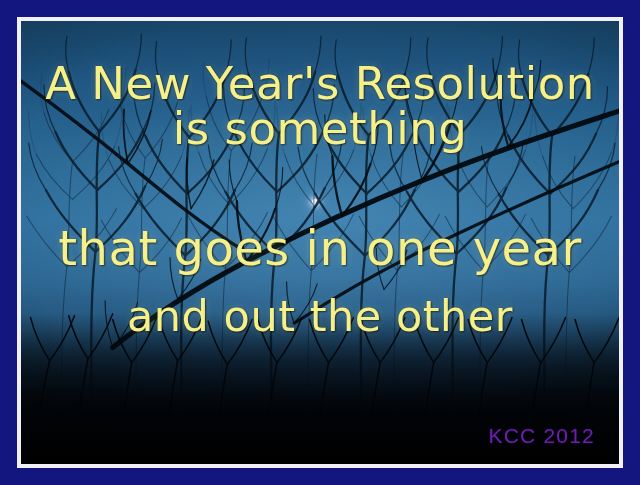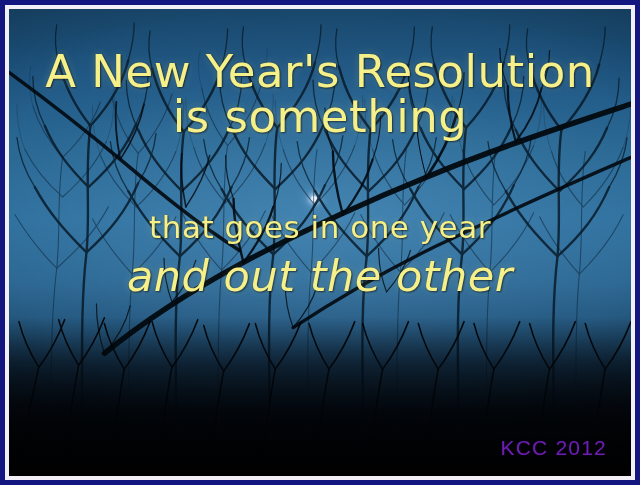--- a/index.html
+++ b/index.html
@@ -3,21 +3,21 @@
 <meta charset="utf-8">
 <style>
   html,body{margin:0;padding:0;background:#101010;}
   body{width:640px;height:485px;overflow:hidden;
        font-family:"DejaVu Sans",sans-serif;}
 
   
   #poster{
     position:relative;width:640px;height:485px;box-sizing:border-box;
     background:#12167e;
-    padding:5px;
+    padding:17px;
   }
   
   #mat{
     position:relative;width:100%;height:100%;box-sizing:border-box;
     background:#f2f0f6;
     padding:4px;
   }
   
   #photo{
     position:relative;width:100%;height:100%;box-sizing:border-box;
@@ -71,22 +71,22 @@
     font-weight:400;
     letter-spacing:.5px;
     white-space:nowrap;
     text-shadow:
       0 0 1px rgba(60,55,0,.55),
       1px 1px 2px rgba(0,0,0,.55),
       0 0 9px rgba(255,250,150,.18);
   }
   #line1{font-size:45px;line-height:1;margin-top:40px;}
   #line2{font-size:45px;line-height:1;}
-  #line3{font-size:31px;line-height:1;margin-top:73px;}
-  #line4{font-size:43px;line-height:1;margin-top:12px;font-style:italic;}
+  #line3{font-size:48px;line-height:1;margin-top:73px;}
+  #line4{font-size:43px;line-height:1;margin-top:23px;}
 
   
   #signature{
     position:absolute;right:24px;bottom:16px;
     color:#6a1fb0;
     font-family:Liberation Sans, sans-serif;
     font-size:21px;letter-spacing:1.2px;
     text-shadow:0 0 2px rgba(40,0,70,.8);
     pointer-events:none;
   }

